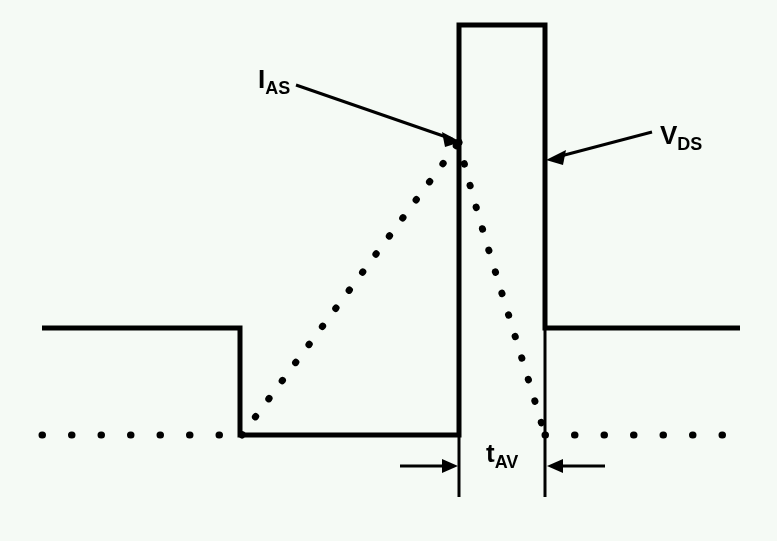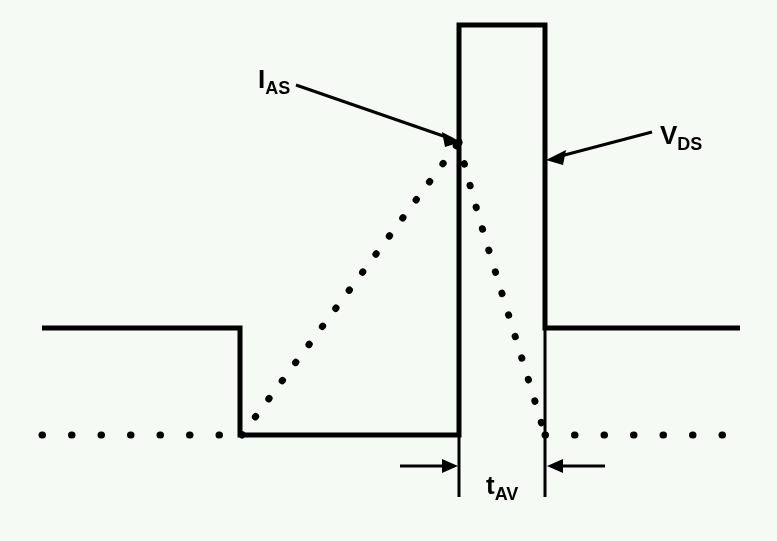--- a/index.html
+++ b/index.html
@@ -38,21 +38,21 @@
   }
   .label-sub {
     font-size: 18px;
     vertical-align: baseline;
     position: relative;
     top: 6px;
     letter-spacing: 0px;
   }
   #label-ias { left: 258px; top: 66px; }
   #label-vds { left: 660px; top: 122px; }
-  #label-tav { left: 486px; top: 472px; text-align: center; }
+  #label-tav { left: 486px; top: 440px; text-align: center; }
 </style>
 </head>
 <body>
 
 <div id="diagram-root">
 
   <svg id="waveform-svg" width="777" height="541" viewBox="0 0 777 541">
 
     <polyline id="vds-trace" fill="none" stroke="#000000" stroke-width="5" stroke-linecap="butt" stroke-linejoin="miter" points="42,328 240,328 240,435 459,435 459,25 545,25 545,328 740,328"></polyline>
 

